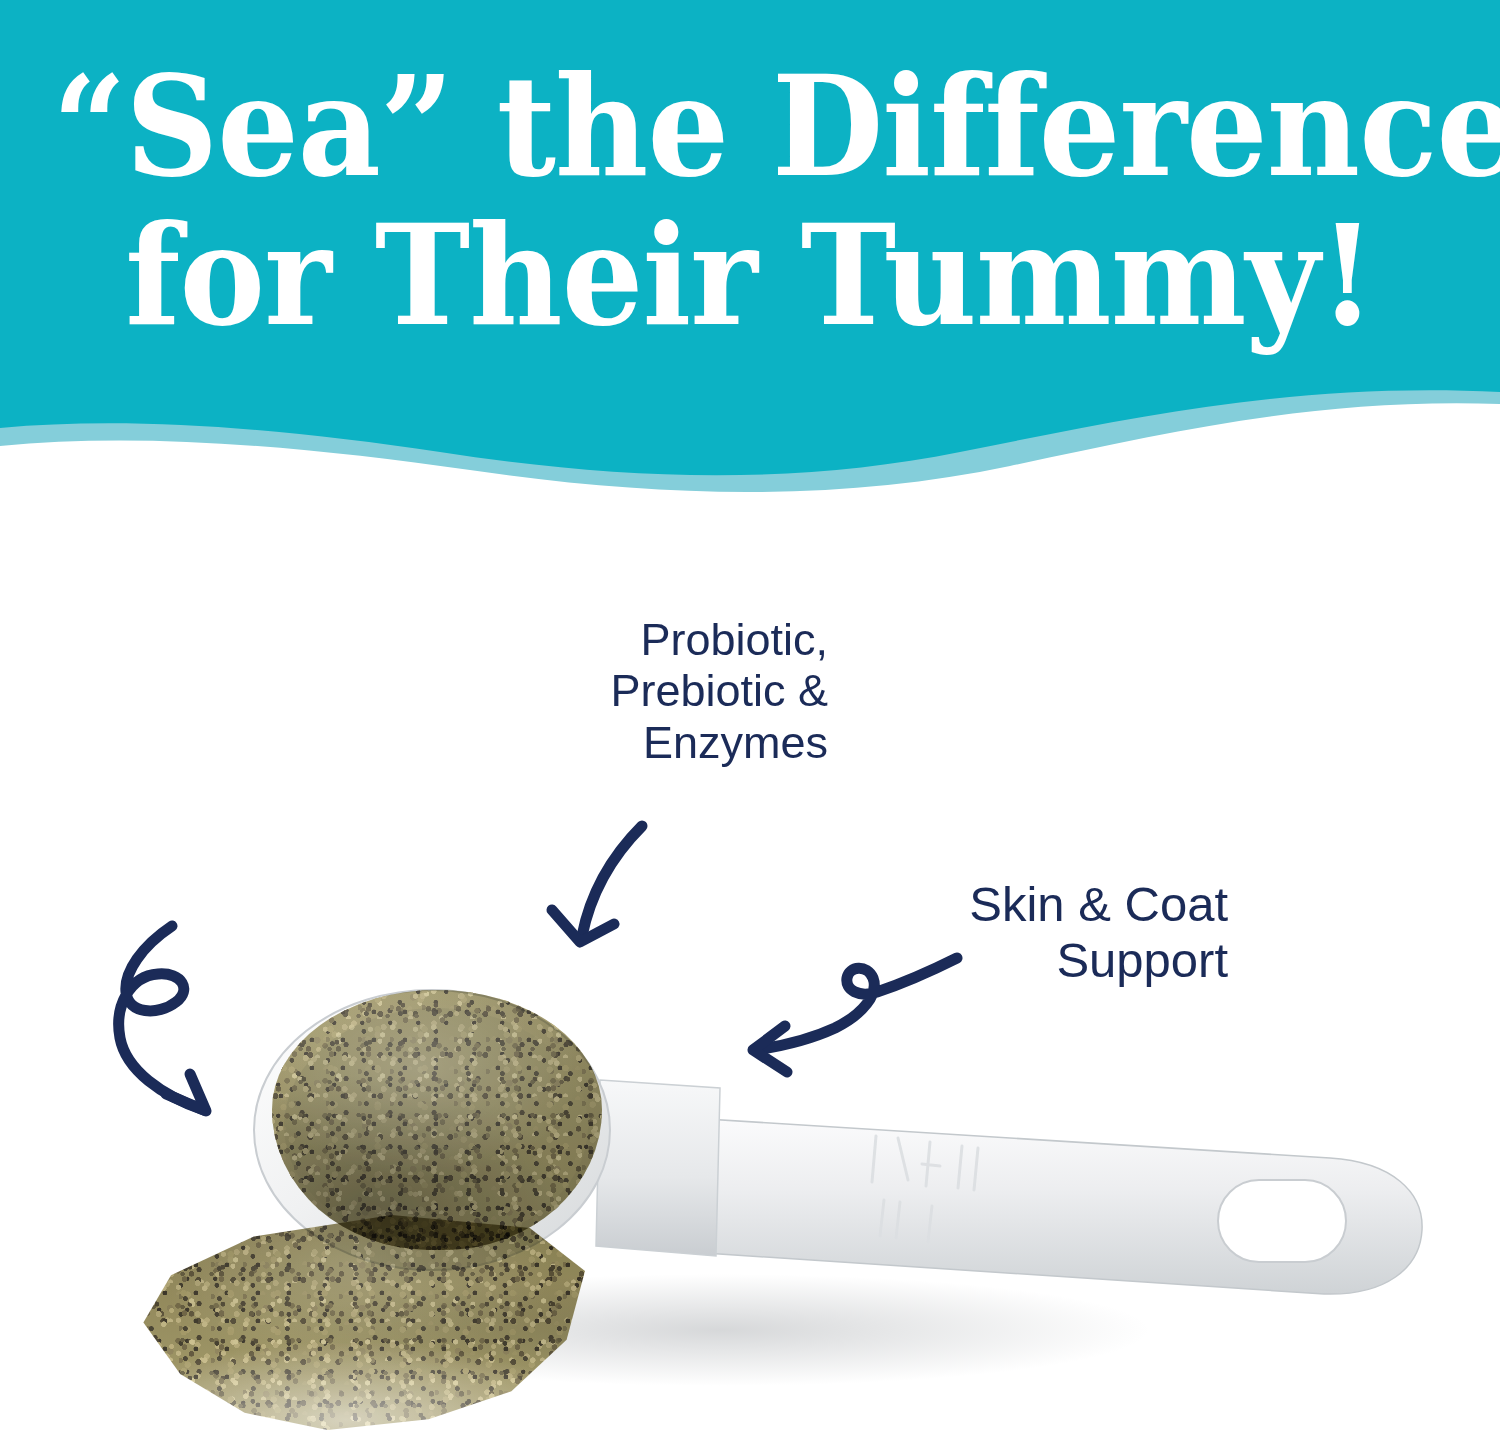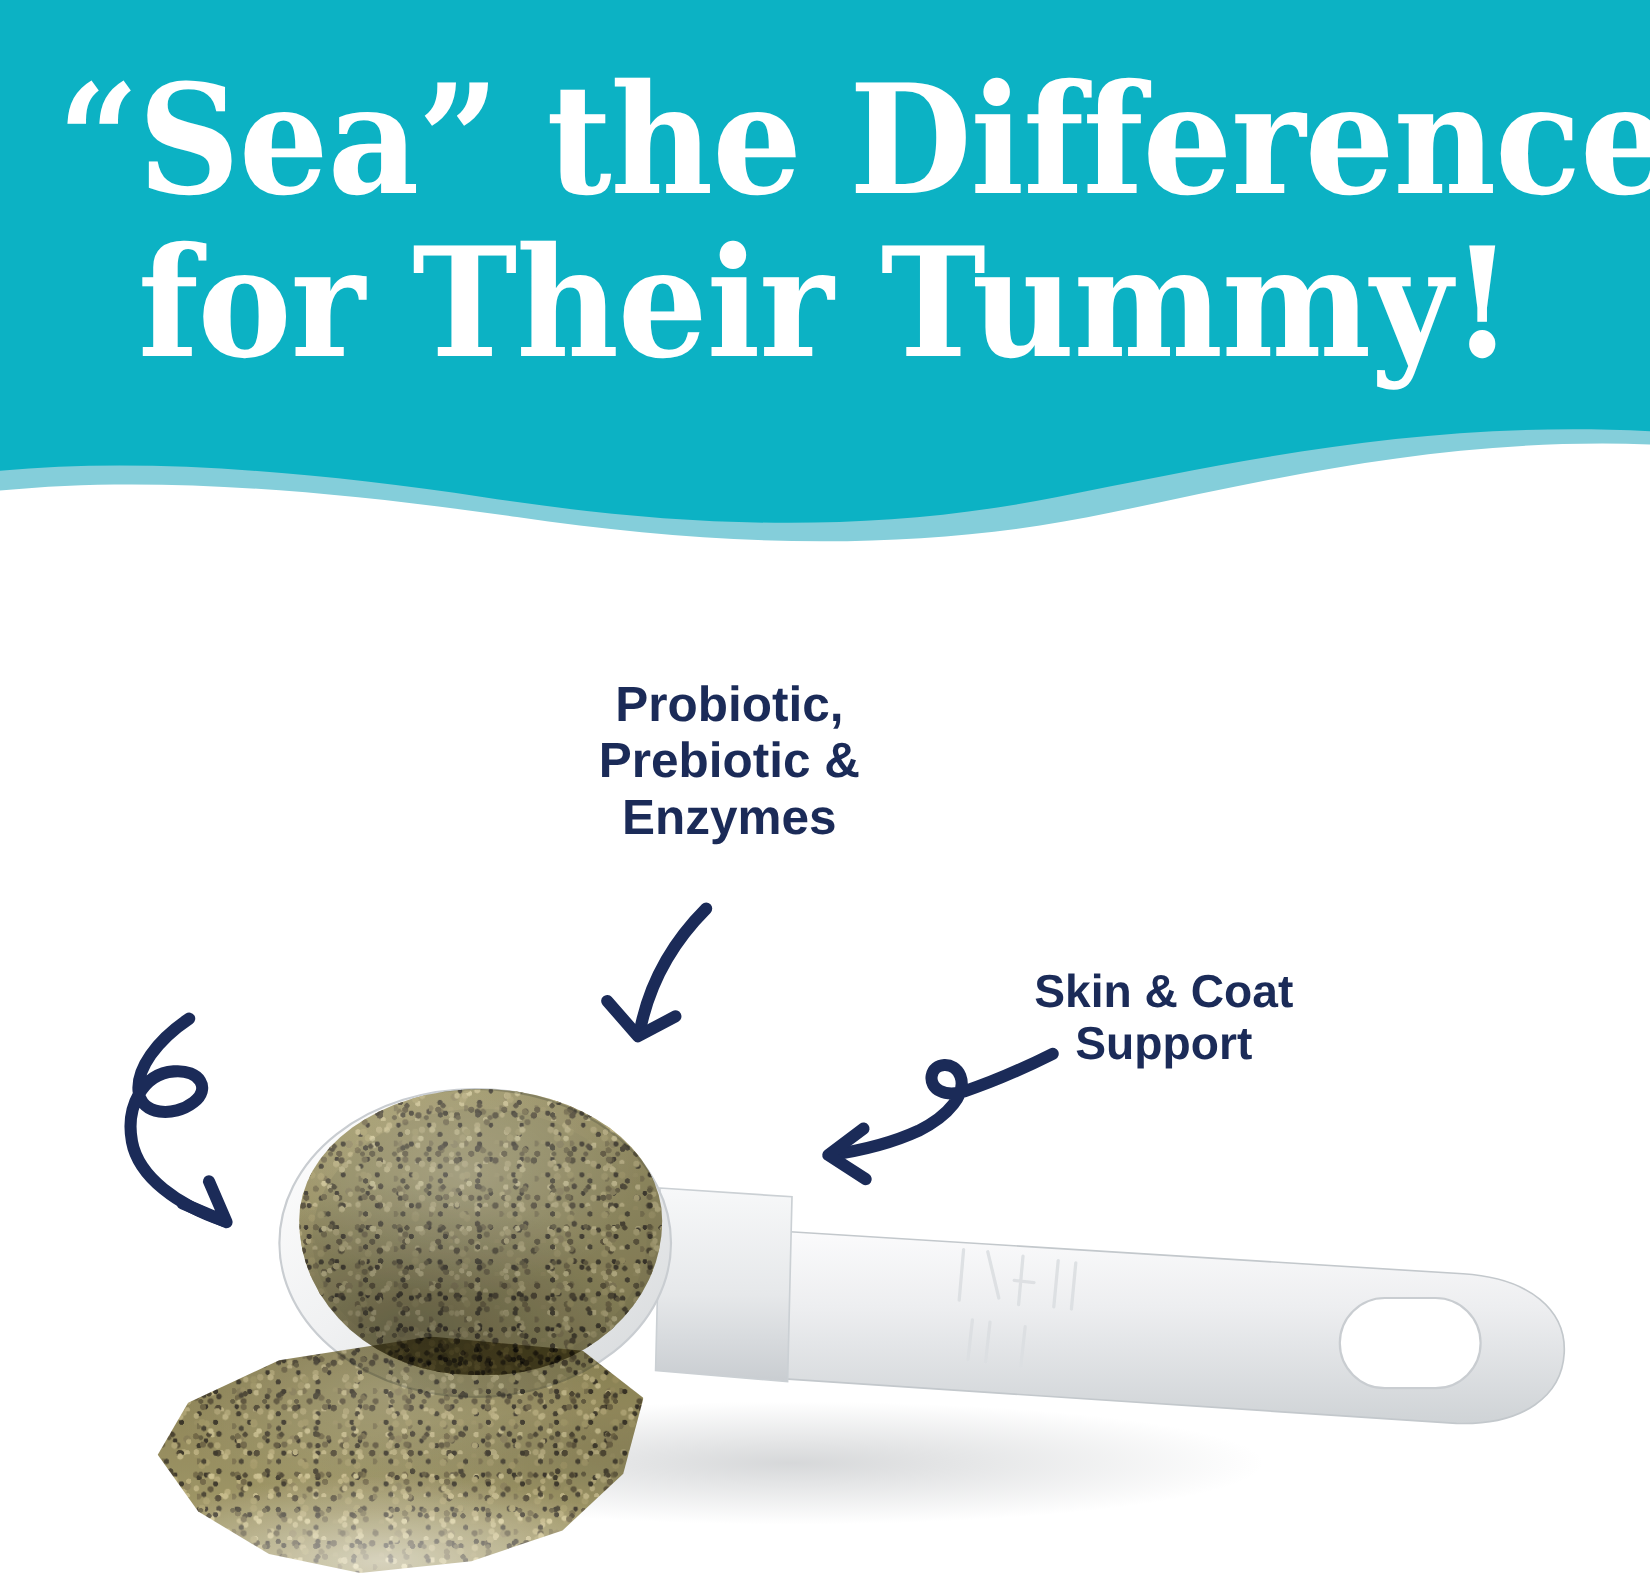--- a/index.html
+++ b/index.html
@@ -44,39 +44,39 @@
   }
   .headline-line { display: block; }
   .headline-line.l1 { transform: scaleX(0.93); }
   .headline-line.l2 { transform: scaleX(0.93); }
 
   
   .callout {
     position: absolute;
     color: #1B2B58;
     font-family: "Liberation Sans", sans-serif;
-    font-weight: bold;
+    font-weight: normal;
     line-height: 1.14;
-    text-align: center;
+    text-align: right;
     white-space: pre-line;
   }
   .callout-seaweed {
     left: 72px; top: 721px;
     width: 340px;
     font-size: 45px;
   }
   .callout-probiotic {
     left: 498px; top: 614px;
     width: 330px;
     font-size: 45px;
   }
   .callout-skin {
     left: 888px; top: 877px;
     width: 340px;
-    font-size: 42px;
+    font-size: 49px;
   }
 
   
   .arrow-svg {
     position: absolute;
     overflow: visible;
     pointer-events: none;
   }
   .arrow-path {
     fill: none;

